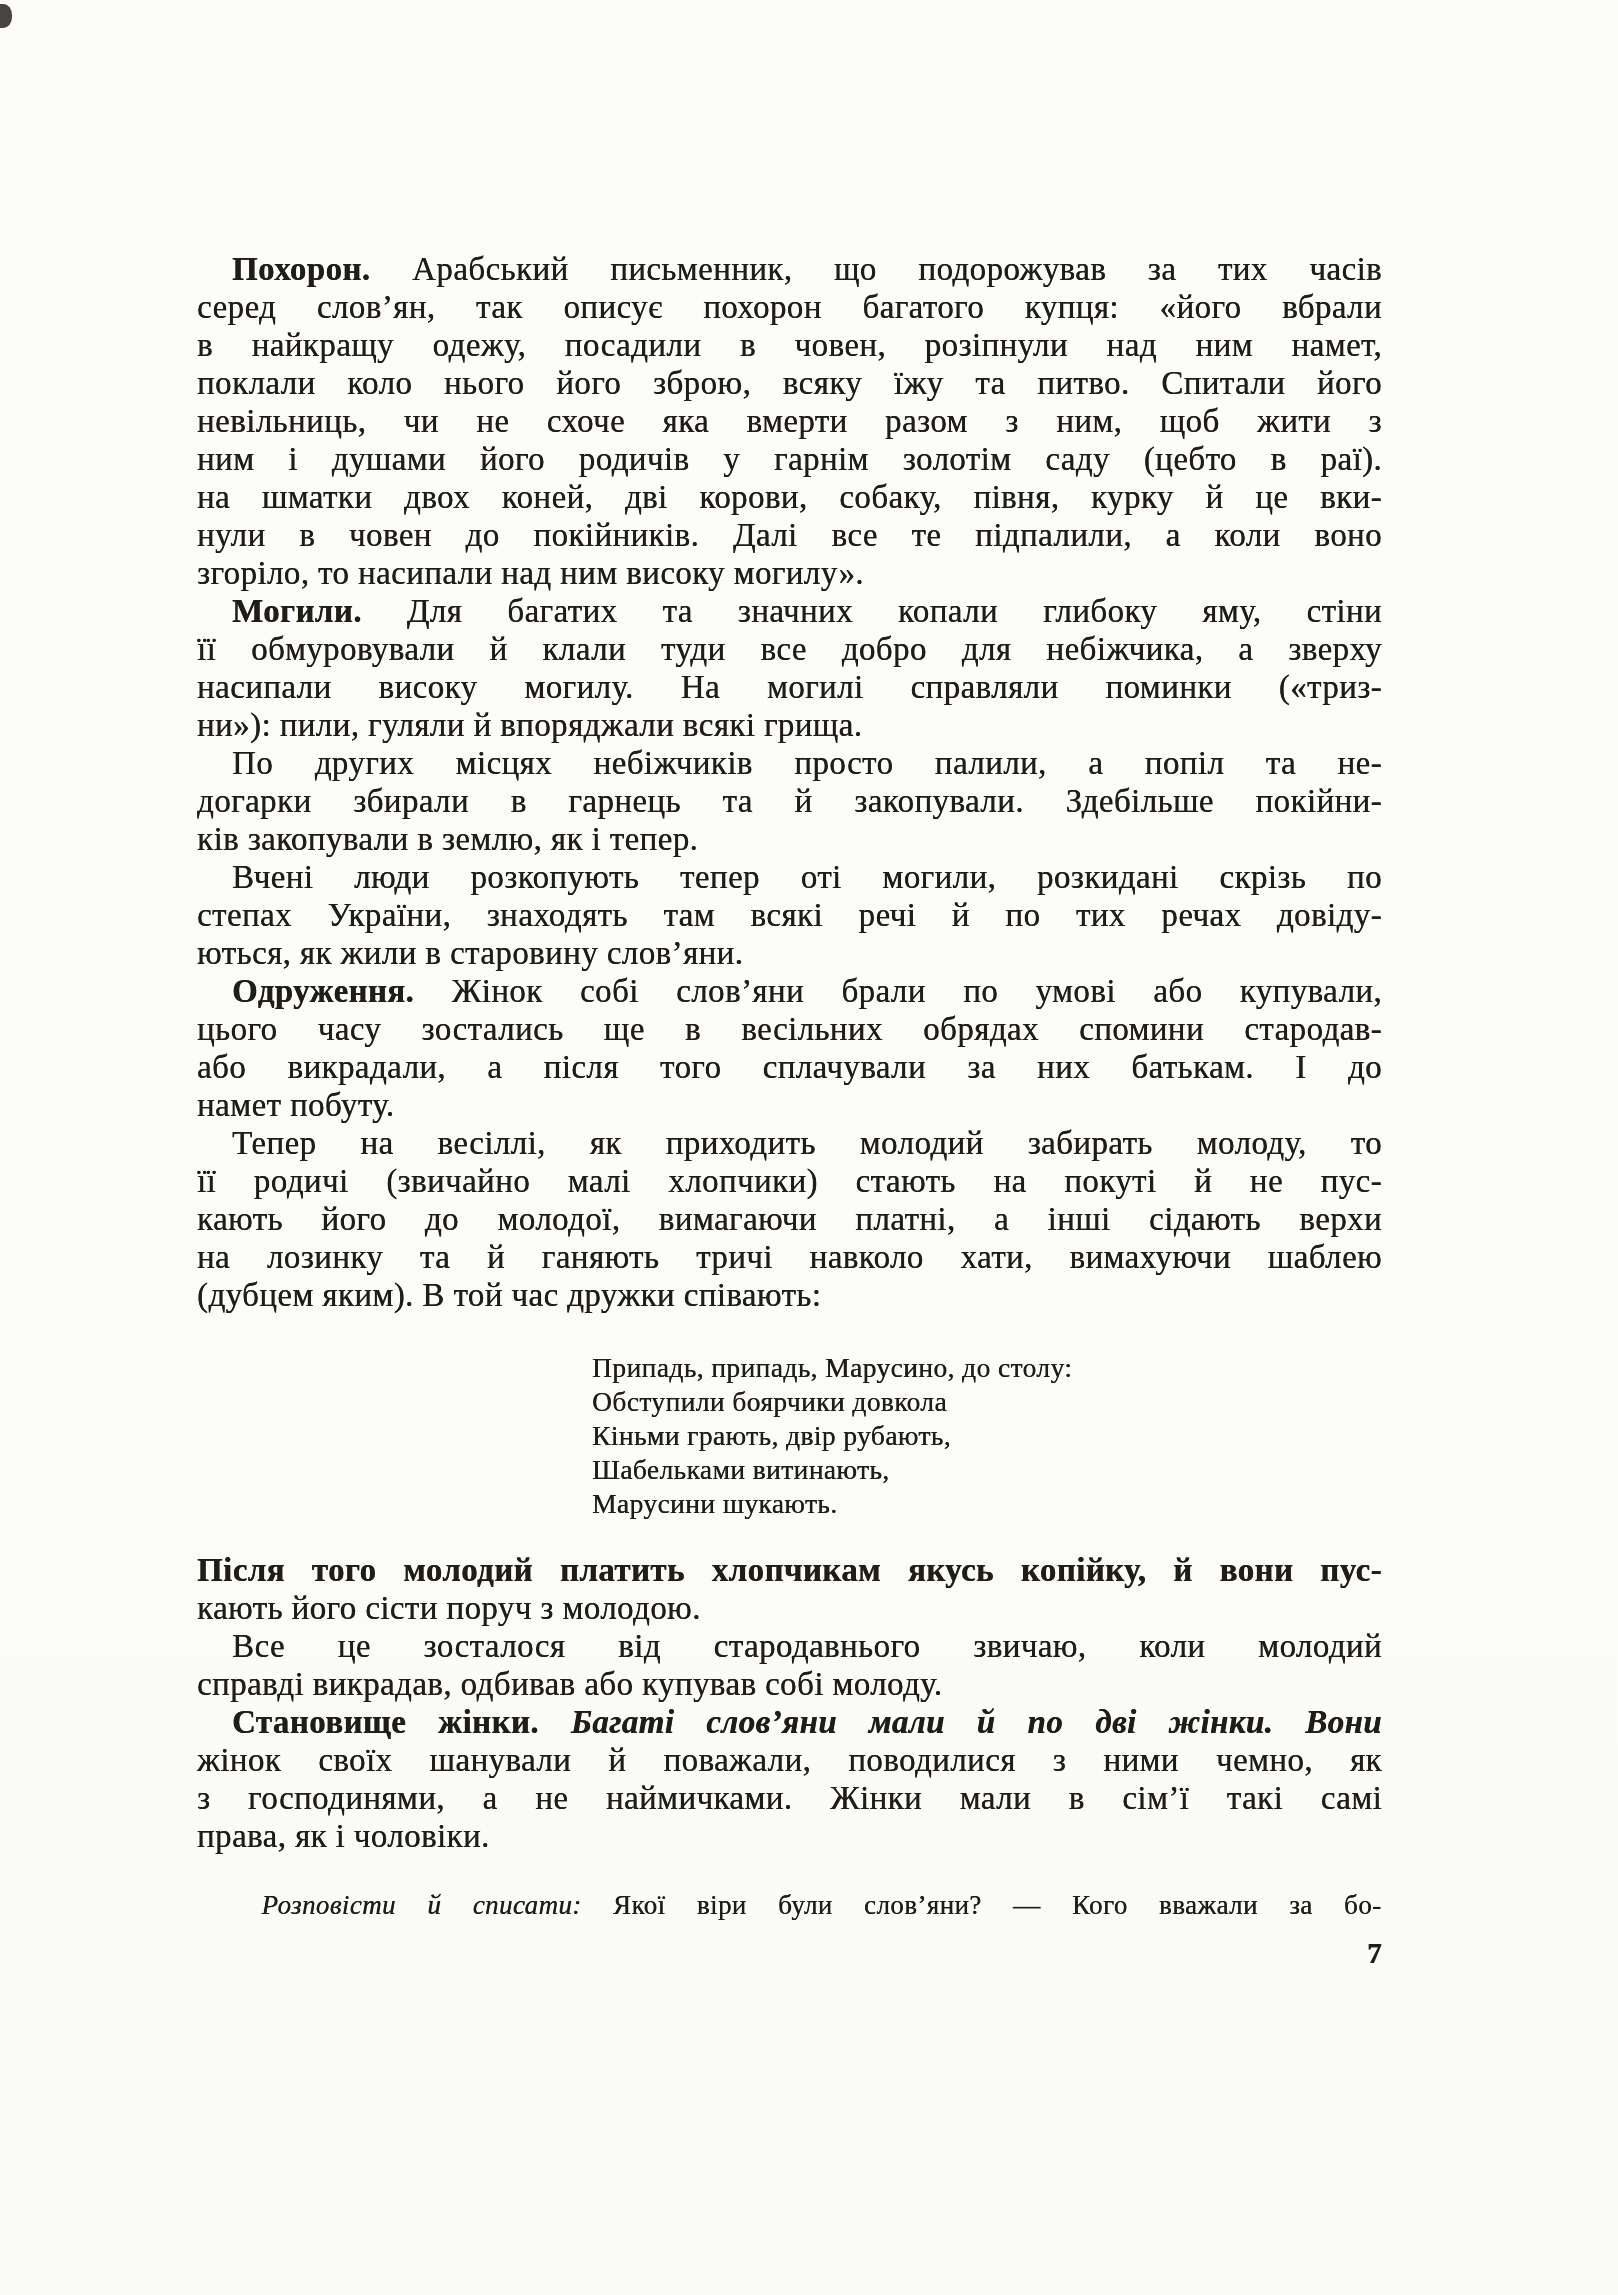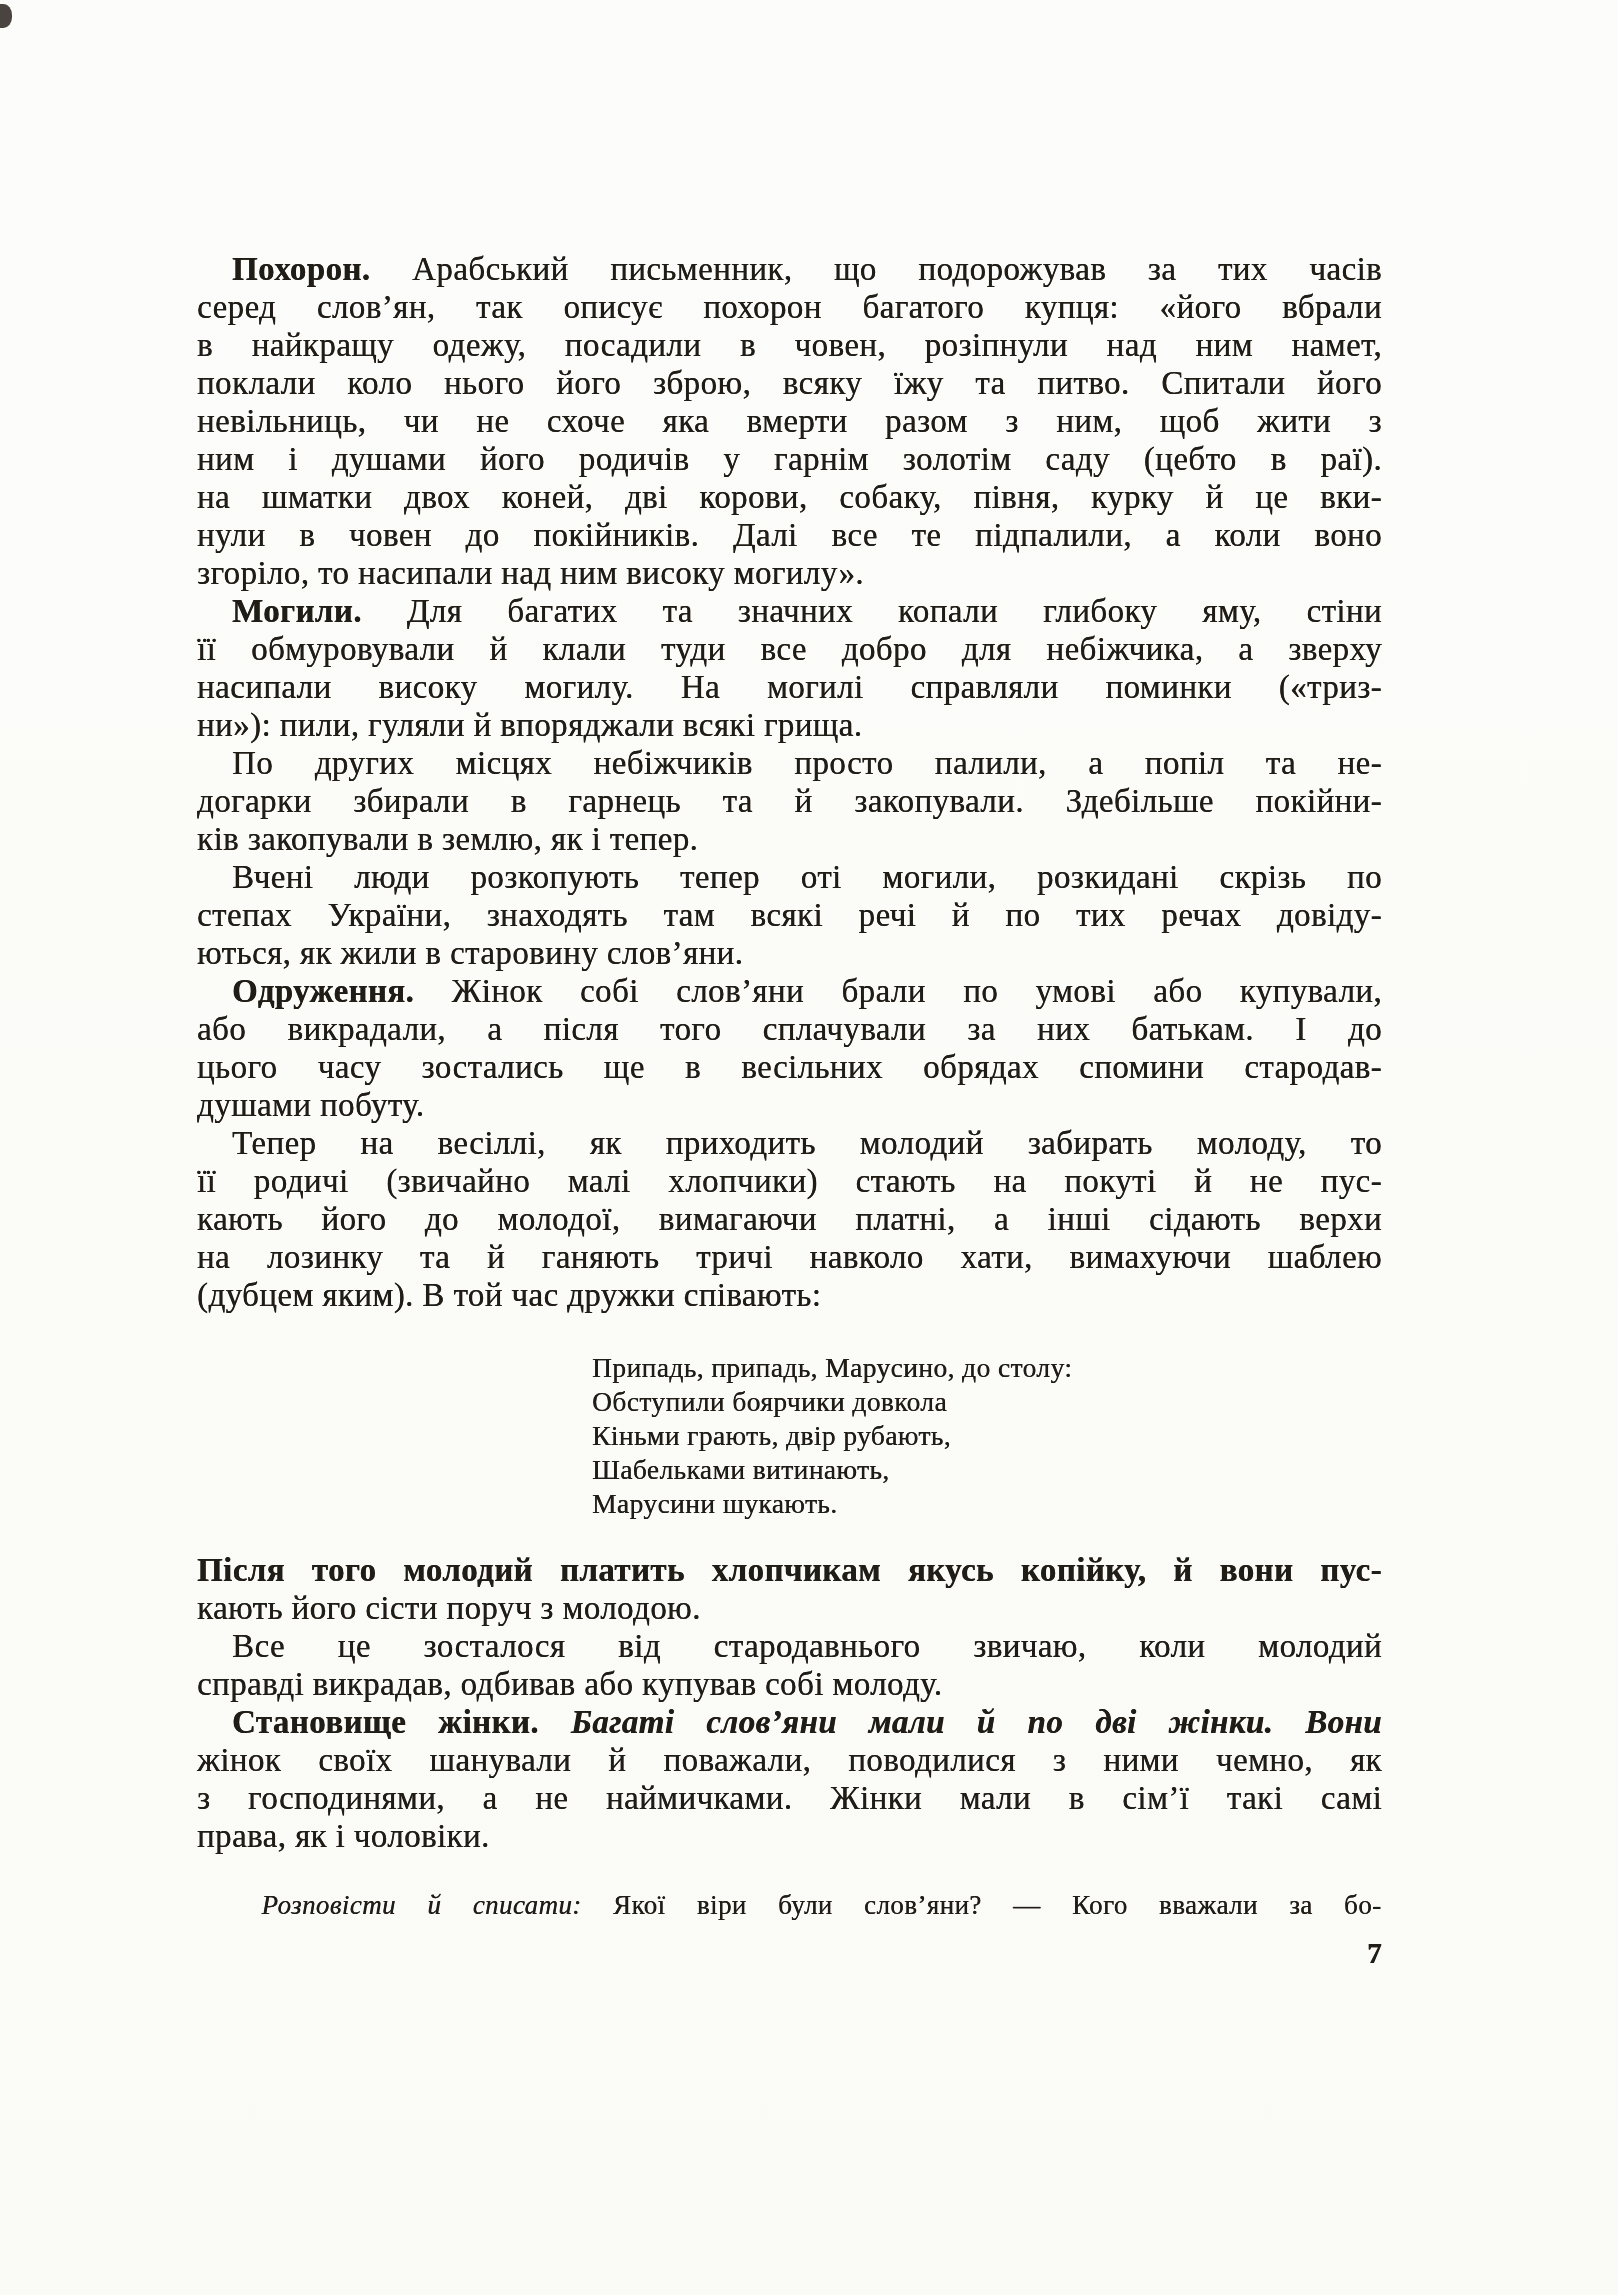--- a/index.html
+++ b/index.html
@@ -87,23 +87,23 @@
         <div class="line j"><span>догарки збирали в гарнець та й закопували. Здебільше покійни-</span></div>
         <div class="line"><span>ків закопували в землю, як і тепер.</span></div>
       </div>
       <div class="block para">
         <div class="line j"><span>Вчені люди розкопують тепер оті могили, розкидані скрізь по</span></div>
         <div class="line j"><span>степах України, знаходять там всякі речі й по тих речах довіду-</span></div>
         <div class="line"><span>ються, як жили в старовину слов’яни.</span></div>
       </div>
       <div class="block para">
         <div class="line j"><span class="b">Одруження. </span><span>Жінок собі слов’яни брали по умові або купували,</span></div>
+        <div class="line j"><span>цього часу зостались ще в весільних обрядах спомини стародав-</span></div>
         <div class="line j"><span>або викрадали, а після того сплачували за них батькам. І до</span></div>
-        <div class="line j"><span>цього часу зостались ще в весільних обрядах спомини стародав-</span></div>
-        <div class="line"><span>душами побуту.</span></div>
+        <div class="line"><span>намет побуту.</span></div>
       </div>
       <div class="block para">
         <div class="line j"><span>Тепер на весіллі, як приходить молодий забирать молоду, то</span></div>
         <div class="line j"><span>її родичі (звичайно малі хлопчики) стають на покуті й не пус-</span></div>
         <div class="line j"><span>кають його до молодої, вимагаючи платні, а інші сідають верхи</span></div>
         <div class="line j"><span>на лозинку та й ганяють тричі навколо хати, вимахуючи шаблею</span></div>
         <div class="line"><span>(дубцем яким). В той час дружки співають:</span></div>
       </div>
       <div class="block verse">
         <div class="line"><span>Припадь, припадь, Марусино, до столу:</span></div>

